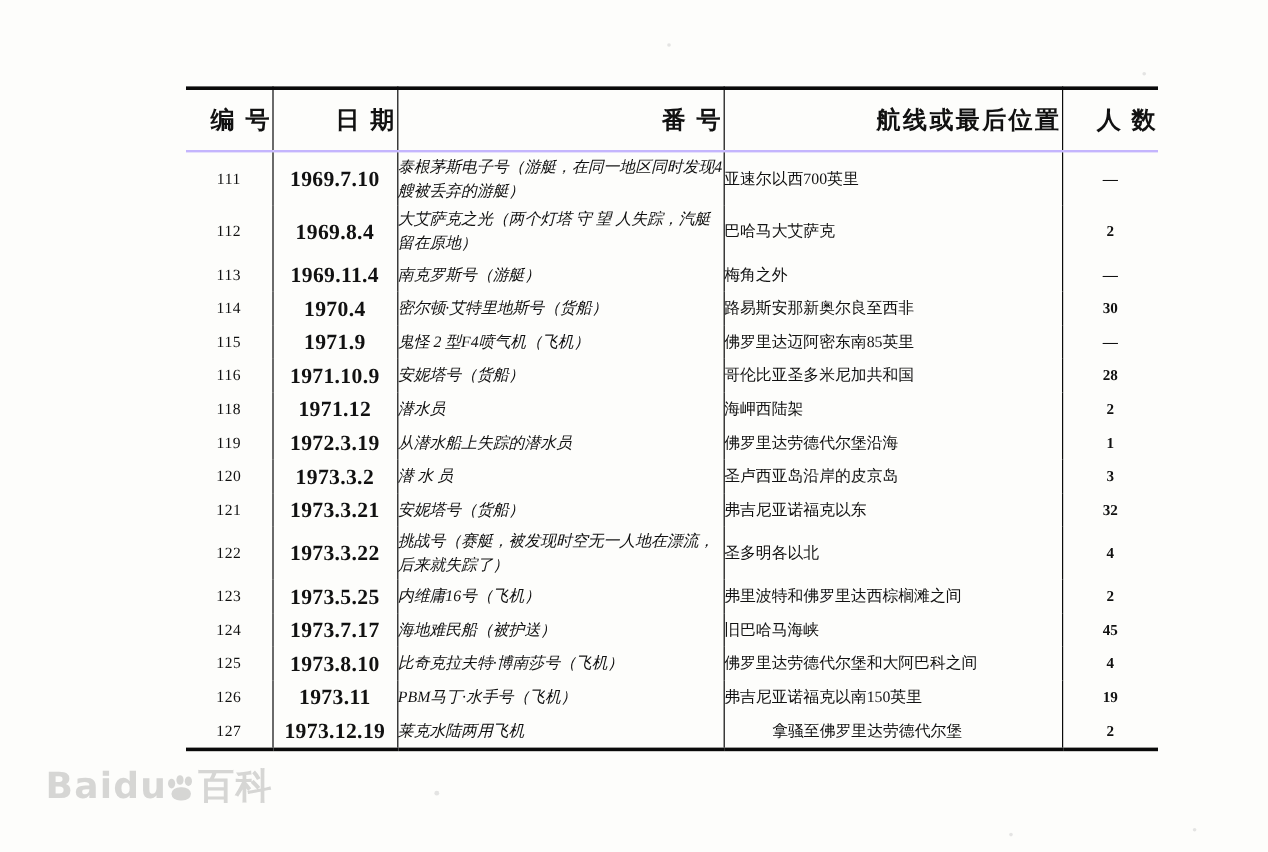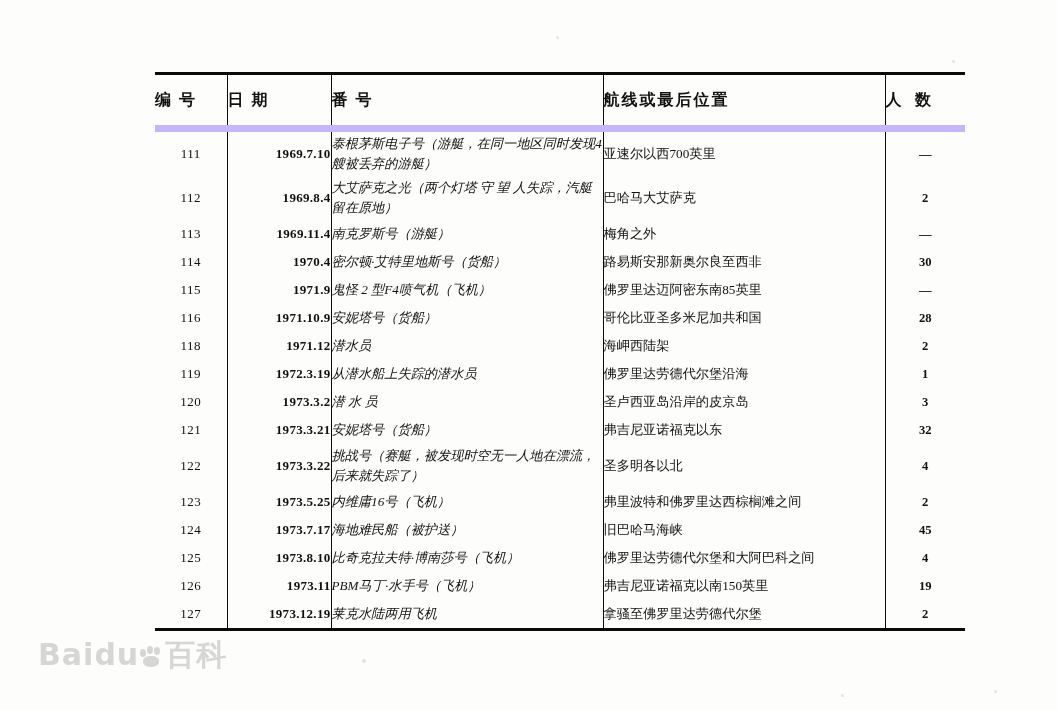--- a/index.html
+++ b/index.html
@@ -44,25 +44,25 @@
     padding: 0;
   }
   
   .rule-top {
     border-top: 3px solid #0a0a0a;
   }
   .rule-bottom {
     border-bottom: 3px solid #0a0a0a;
   }
   .hdr-row td {
-    border-bottom: 7px solid #c4b5fd;
-    font-weight: bold;
-    text-align: left;
+    border-bottom: 2px solid #c4b5fd;
+    font-weight: bold;
+    text-align: right;
     height: 50px;
-    font-size: 16px;
+    font-size: 20px;
     letter-spacing: 2px;
   }
   .vline {
     border-left: 1.5px solid #0a0a0a;
   }
   .vline-r {
     border-right: 1.5px solid #0a0a0a;
   }
   
   col.c-no   { width: 72px; }
@@ -70,22 +70,22 @@
   col.c-name { width: 272px; }
   col.c-loc  { width: 282px; }
   col.c-num  { width: 80px; }
 
   td.c-no {
     text-align: center;
     font-size: 13px;
     letter-spacing: .5px;
   }
   td.c-date {
-    text-align: right;
-    font-size: 13px;
+    text-align: center;
+    font-size: 18px;
     font-weight: bold;
     letter-spacing: .3px;
   }
   td.c-name {
     padding: 2px 6px 2px 10px;
     font-size: 13.2px;
     line-height: 1.5;
     font-style: italic;
   }
   td.c-loc {
@@ -102,21 +102,21 @@
     height: 28px;
   }
   tr.data.tall td {
     height: 44px;
   }
   
   .hdr-no   { letter-spacing: 6px; padding-left: 6px; }
   .hdr-date { letter-spacing: 8px; padding-left: 8px; }
   .hdr-name { letter-spacing: 14px; padding-left: 14px; }
   .hdr-loc  { letter-spacing: 1px; }
-  .hdr-num  { letter-spacing: 6px; padding-left: 6px; font-family: Liberation Mono, monospace; }
+  .hdr-num  { letter-spacing: 6px; padding-left: 6px; }
 
   
   .watermark {
     position: absolute;
     left: 38px;
     bottom: 34px;
     font-family: "DejaVu Sans", sans-serif;
     font-size: 30px;
     font-weight: bold;
     color: rgba(140,140,140,.35);
@@ -272,21 +272,21 @@
             <td class="c-no">126</td>
             <td class="c-date vline vline-r">1973.11</td>
             <td class="c-name">PBM马丁·水手号（飞机）</td>
             <td class="c-loc vline vline-r">弗吉尼亚诺福克以南150英里</td>
             <td class="c-num">19</td>
           </tr>
           <tr class="data last rule-bottom">
             <td class="c-no" style="border-bottom: 3px solid rgb(10, 10, 10);">127</td>
             <td class="c-date vline vline-r" style="border-bottom: 3px solid rgb(10, 10, 10); margin-top: 36px;">1973.12.19</td>
             <td class="c-name" style="border-bottom: 3px solid rgb(10, 10, 10);">莱克水陆两用飞机</td>
-            <td class="c-loc vline vline-r" style="border-bottom: 3px solid rgb(10, 10, 10);">拿骚至佛罗里达劳德代尔堡</td>
+            <td class="c-loc vline vline-r" style="border-bottom: 3px solid rgb(10, 10, 10); padding-left: 40px;">拿骚至佛罗里达劳德代尔堡</td>
             <td class="c-num" style="border-bottom: 3px solid rgb(10, 10, 10);">2</td>
           </tr>
         </tbody>
     </table>
   </div>
 
   <div class="watermark">
     <span>Baidu</span><span class="bd-paw"><i></i><i></i><i></i><i></i></span><span>百科</span>
   </div>
 </div>

